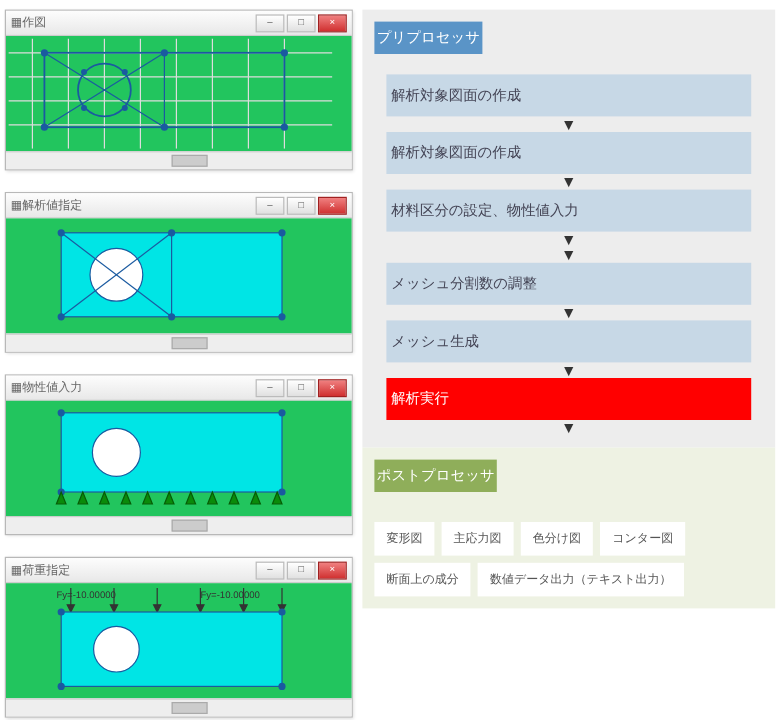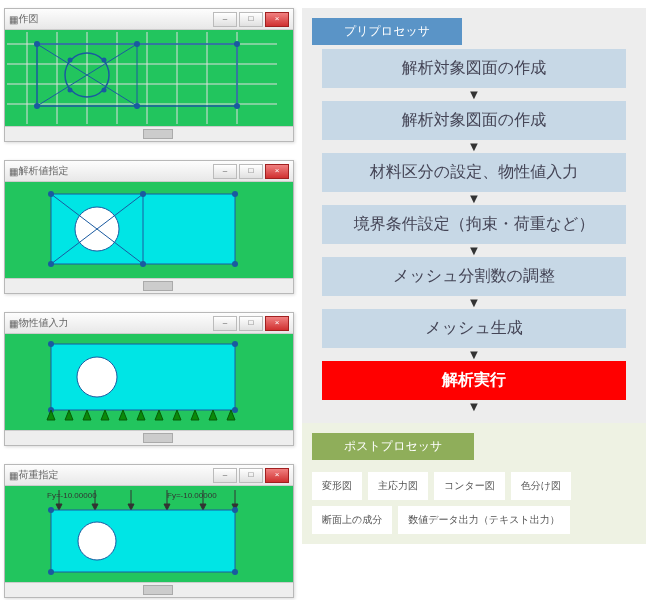--- a/index.html
+++ b/index.html
@@ -12,23 +12,23 @@
 .tb .sp{flex:1}
 .wbtn{width:22px;height:13px;margin-left:2px;border:1px solid #bbb;background:linear-gradient(#fff,#e0e0e0);font-size:8px;line-height:11px;text-align:center;color:#555}
 .wbtn.cl{background:linear-gradient(#f08080,#d03030);color:#fff;border-color:#a02020}
 .body{background:#22c55e;padding:2px;position:relative}
 .scrollb{height:14px;background:#eee;border-top:1px solid #ccc;position:relative}
 .scrollb::after{content:"";position:absolute;left:48%;top:2px;width:28px;height:8px;background:#ccc;border:1px solid #aaa}
 
 svg{display:block}
 
 .flow{background:#ededed;padding:10px}
-.tag{display:inline-block;color:#fff;padding:5px 32px;font-size:12px;margin-bottom:4px}
-.step{background:#c7d8e6;text-align:center;padding:9px 4px;margin:0 10px;font-size:16px;color:#445}
-.run{background:#ff0000;color:#fff;font-weight:bold}
+.tag{display:inline-block;color:#fff;padding:5px 2px;font-size:12px;margin-bottom:17px}
+.step{background:#c7d8e6;padding:9px 4px;margin:0 10px;font-size:12px;color:#445}
+.run{background:#ff0000;color:#fff;font-weight:normal}
 .arr{text-align:center;color:#333;font-size:13px;line-height:1}
 .post{background:#eef2e3;padding:10px;margin-top:0}
 .pgrid{display:flex;flex-wrap:wrap;gap:6px;margin-top:8px}
 .pbox{background:#fff;padding:7px 10px;font-size:10px;color:#555;flex:0 0 auto}
 </style>
 </head>
 <body>
 
 <div class="wrap">
 <div class="left">
@@ -192,34 +192,33 @@
 
 <div class="right">
 <div class="flow">
 <div class="tag" style="background:#5a94c7">プリプロセッサ</div>
 <div class="step">解析対象図面の作成</div>
 <div class="arr">▼</div>
 <div class="step">解析対象図面の作成</div>
 <div class="arr">▼</div>
 <div class="step">材料区分の設定、物性値入力</div>
 <div class="arr">▼</div>
-<div class="step">境界条件設定（拘束・荷重など）</div>
 <div class="arr">▼</div>
 <div class="step">メッシュ分割数の調整</div>
 <div class="arr">▼</div>
 <div class="step">メッシュ生成</div>
 <div class="arr">▼</div>
 <div class="step run">解析実行</div>
 <div class="arr">▼</div>
 </div>
 <div class="post">
 <div class="tag" style="background:#8fae5a">ポストプロセッサ</div>
 <div class="pgrid">
 <div class="pbox">変形図</div>
 <div class="pbox">主応力図</div>
+<div class="pbox">色分け図</div>
 <div class="pbox">コンター図</div>
-<div class="pbox">色分け図</div>
 <div class="pbox">断面上の成分</div>
 <div class="pbox">数値データ出力（テキスト出力）</div>
 </div>
 </div>
 </div>
 </div>
 
 </body></html>

